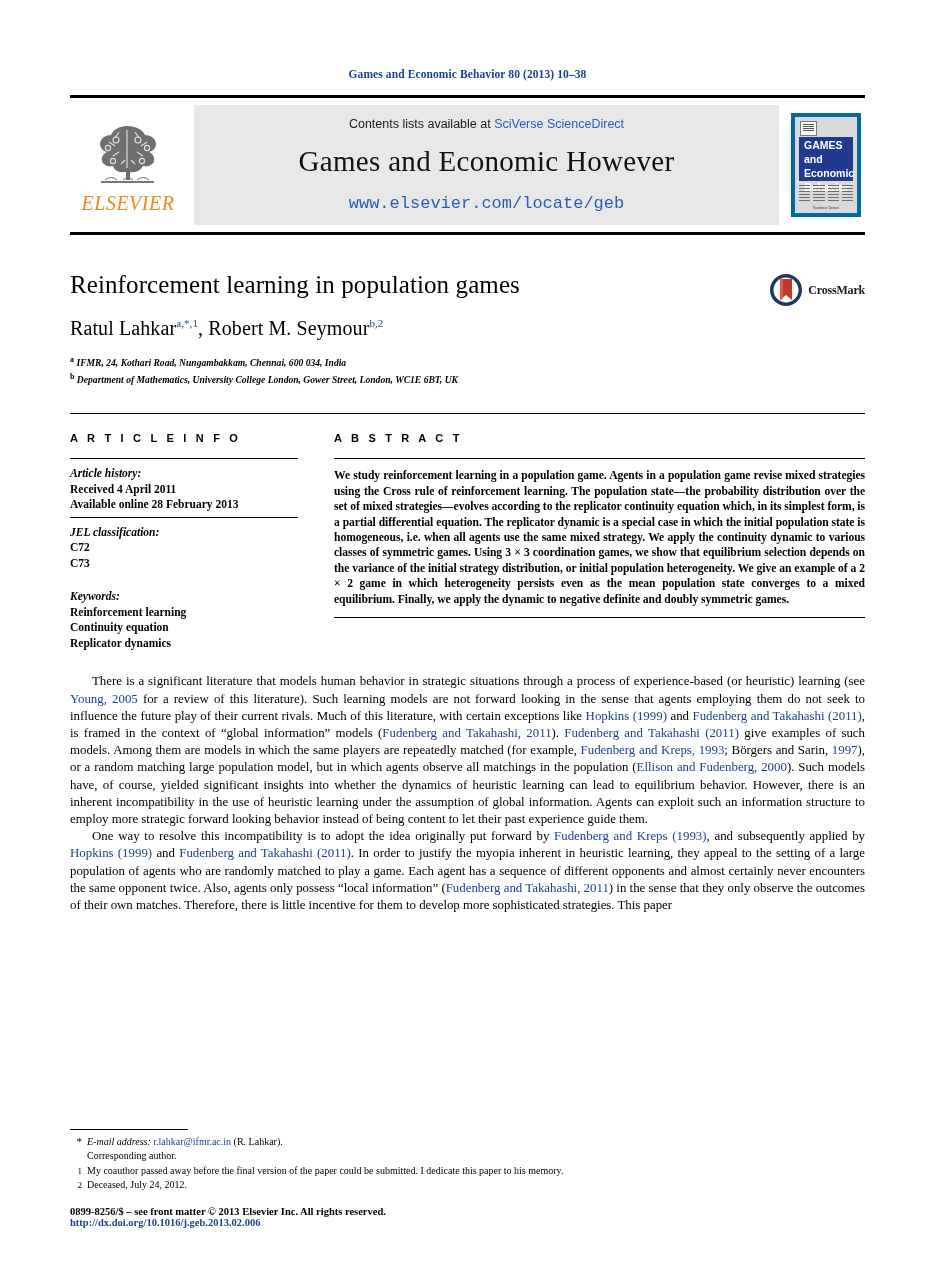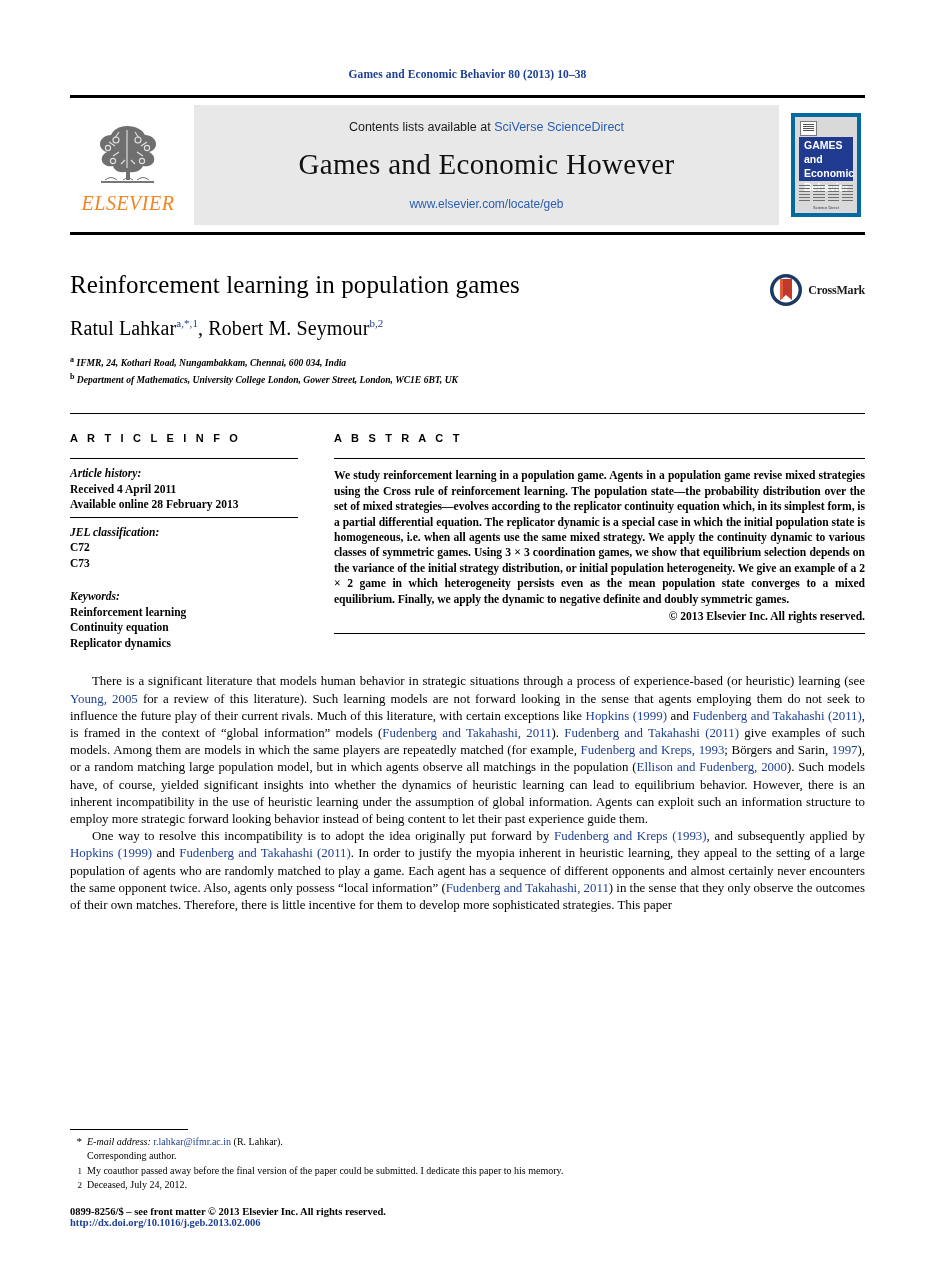--- a/index.html
+++ b/index.html
@@ -85,22 +85,22 @@
   }
   .contents-line .sd { color: #2a5db0; }
   .journal-title {
     font-family: "Liberation Serif", serif;
     font-size: 29px;
     color: #111;
     letter-spacing: 0.3px;
     margin-bottom: 16px;
   }
   .journal-url {
-    font-family: Liberation Sans, sans-serif;
-    font-size: 12px;
+    font-family: Liberation Mono, monospace;
+    font-size: 17px;
     color: #2a5db0;
   }
   .cover-cell {
     width: 78px;
     flex: 0 0 78px;
     display: flex;
     align-items: center;
     justify-content: center;
   }
   .cover {
@@ -377,21 +377,20 @@
         <div class="kw">Reinforcement learning</div>
         <div class="kw">Continuity equation</div>
         <div class="kw">Replicator dynamics</div>
       </div>
     </div>
 
     <div class="col-abstract">
       <div class="sec-head">A B S T R A C T</div>
       <div class="rule"></div>
       <div class="abstract-body">We study reinforcement learning in a population game. Agents in a population game revise mixed strategies using the Cross rule of reinforcement learning. The population state—the probability distribution over the set of mixed strategies—evolves according to the replicator continuity equation which, in its simplest form, is a partial differential equation. The replicator dynamic is a special case in which the initial population state is homogeneous, i.e. when all agents use the same mixed strategy. We apply the continuity dynamic to various classes of symmetric games. Using 3 × 3 coordination games, we show that equilibrium selection depends on the variance of the initial strategy distribution, or initial population heterogeneity. We give an example of a 2 × 2 game in which heterogeneity persists even as the mean population state converges to a mixed equilibrium. Finally, we apply the dynamic to negative definite and doubly symmetric games.</div>
-      <div class="abstract-copy">© 2013 Elsevier Inc. All rights reserved.</div>
       <div class="abs-bottom-rule"></div>
     </div>
   </div>
 
 
   <div class="body-text">
     <p><span>There is a significant literature that models human behavior in strategic situations through a process of experience-based (or heuristic) learning (see </span><span class="link">Young, 2005</span><span> for a review of this literature). Such learning models are not forward looking in the sense that agents employing them do not seek to influence the future play of their current rivals. Much of this literature, with certain exceptions like </span><span class="link">Hopkins (1999)</span><span> and </span><span class="link">Fudenberg and Takahashi (2011)</span><span>, is framed in the context of “global information” models (</span><span class="link">Fudenberg and Takahashi, 2011</span><span>). </span><span class="link">Fudenberg and Takahashi (2011)</span><span> give examples of such models. Among them are models in which the same players are repeatedly matched (for example, </span><span class="link">Fudenberg and Kreps, 1993</span><span>; Börgers and Sarin, </span><span class="link">1997</span><span>), or a random matching large population model, but in which agents observe all matchings in the population (</span><span class="link">Ellison and Fudenberg, 2000</span><span>). Such models have, of course, yielded significant insights into whether the dynamics of heuristic learning can lead to equilibrium behavior. However, there is an inherent incompatibility in the use of heuristic learning under the assumption of global information. Agents can exploit such an information structure to employ more strategic forward looking behavior instead of being content to let their past experience guide them.</span></p>
 
     <p><span>One way to resolve this incompatibility is to adopt the idea originally put forward by </span><span class="link">Fudenberg and Kreps (1993)</span><span>, and subsequently applied by </span><span class="link">Hopkins (1999)</span><span> and </span><span class="link">Fudenberg and Takahashi (2011)</span><span>. In order to justify the myopia inherent in heuristic learning, they appeal to the setting of a large population of agents who are randomly matched to play a game. Each agent has a sequence of different opponents and almost certainly never encounters the same opponent twice. Also, agents only possess “local information” (</span><span class="link">Fudenberg and Takahashi, 2011</span><span>) in the sense that they only observe the outcomes of their own matches. Therefore, there is little incentive for them to develop more sophisticated strategies. This paper</span></p>
   </div>

